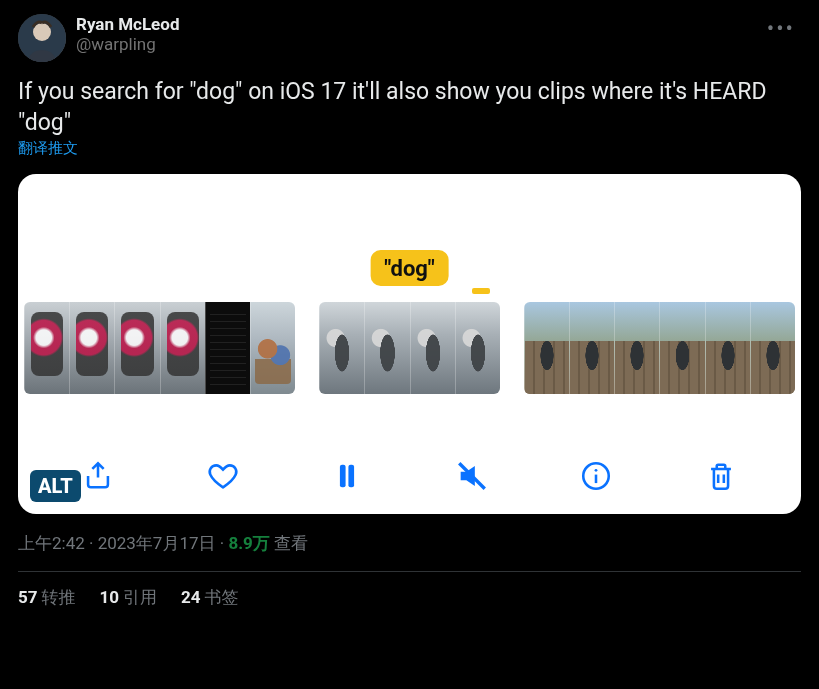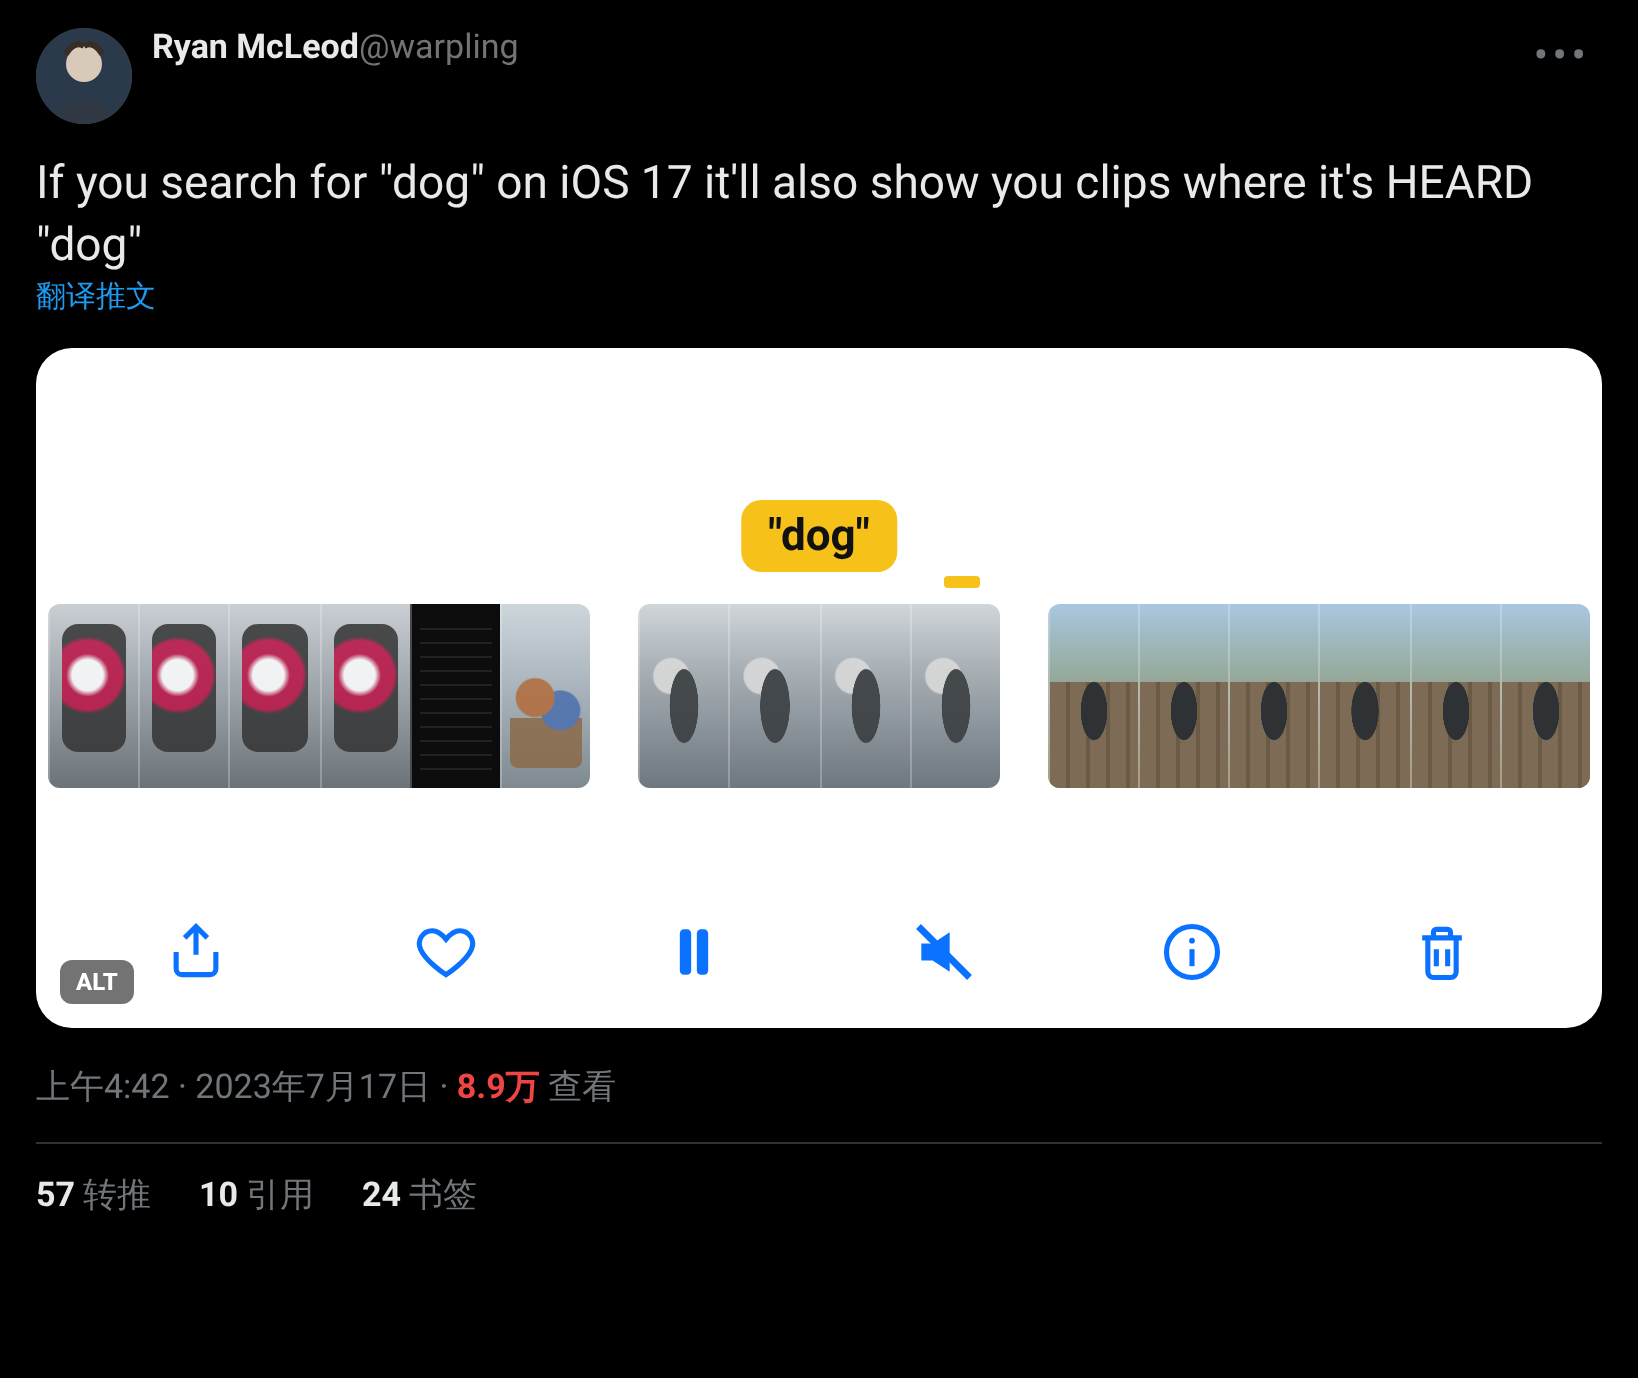--- a/index.html
+++ b/index.html
@@ -20,21 +20,21 @@
     gap: 10px;
   }
   .avatar {
     width: 48px; height: 48px; border-radius: 50%;
     background: linear-gradient(135deg,#3a3a3a,#6b6b6b);
     flex-shrink: 0;
     overflow: hidden;
     position: relative;
   }
   .avatar svg { width: 100%; height: 100%; }
-  .name-col { flex: 1; display: flex; }
+  .name-col { flex: 1; display: flex; flex-direction: column; }
   .display-name { font-weight: 700; font-size: 17px; color: #e7e9ea; }
   .handle { font-size: 17px; color: #737373; }
   .more { color: #71767b; font-size: 22px; letter-spacing: 2px; padding: 2px 6px; cursor: pointer; }
   .tweet-text {
     margin-top: 14px;
     font-size: 23px;
     line-height: 1.35;
     color: #e7e9ea;
   }
   .translate-link {
@@ -157,33 +157,33 @@
   }
   .tb-btn {
     width: 44px; height: 44px; display:flex; align-items:center; justify-content:center;
     color: #0a72ff;
     cursor: pointer;
   }
   .tb-btn svg { width: 34px; height: 34px; stroke: currentColor; fill: none; stroke-width: 1.8; }
   .alt-badge {
     position: absolute;
     left: 12px; bottom: 12px;
-    background: #737373;
+    background: #0c4a6e;
     color: #fff;
     font-weight: 800;
-    font-size: 12px;
+    font-size: 20px;
     padding: 4px 8px;
     border-radius: 6px;
   }
   .meta-row {
     margin-top: 18px;
     color: #71767b;
     font-size: 17px;
   }
-  .meta-row .views-count { color: #ef4444; font-weight: 700; }
+  .meta-row .views-count { color: #15803d; font-weight: 700; }
   .divider {
     height: 1px; background: #2f3336; margin-top: 16px; margin-bottom: 0;
   }
   .stats-row {
     display: flex;
     gap: 24px;
     padding-top: 14px;
     font-size: 17px;
     color: #71767b;
     text-align: center;
@@ -280,21 +280,21 @@
         <svg viewBox="0 0 24 24">
             <path d="M5 7h14M9 7V5a1 1 0 0 1 1-1h4a1 1 0 0 1 1 1v2M7 7v12a2 2 0 0 0 2 2h6a2 2 0 0 0 2-2V7M10 11v6M14 11v6"></path>
           </svg>
       </div>
     </div>
 
     <div class="alt-badge">ALT</div>
   </div>
 
   <div class="meta-row">
-    <span>上午4:42</span><span> · </span><span>2023年7月17日</span><span> · </span><span class="views-count">8.9万</span><span> 查看</span>
+    <span>上午2:42</span><span> · </span><span>2023年7月17日</span><span> · </span><span class="views-count">8.9万</span><span> 查看</span>
   </div>
 
   <div class="divider"></div>
 
   <div class="stats-row">
     <span class="stat"><b>57</b><span>转推</span></span>
     <span class="stat"><b>10</b><span>引用</span></span>
     <span class="stat"><b>24</b><span>书签</span></span>
   </div>
 

